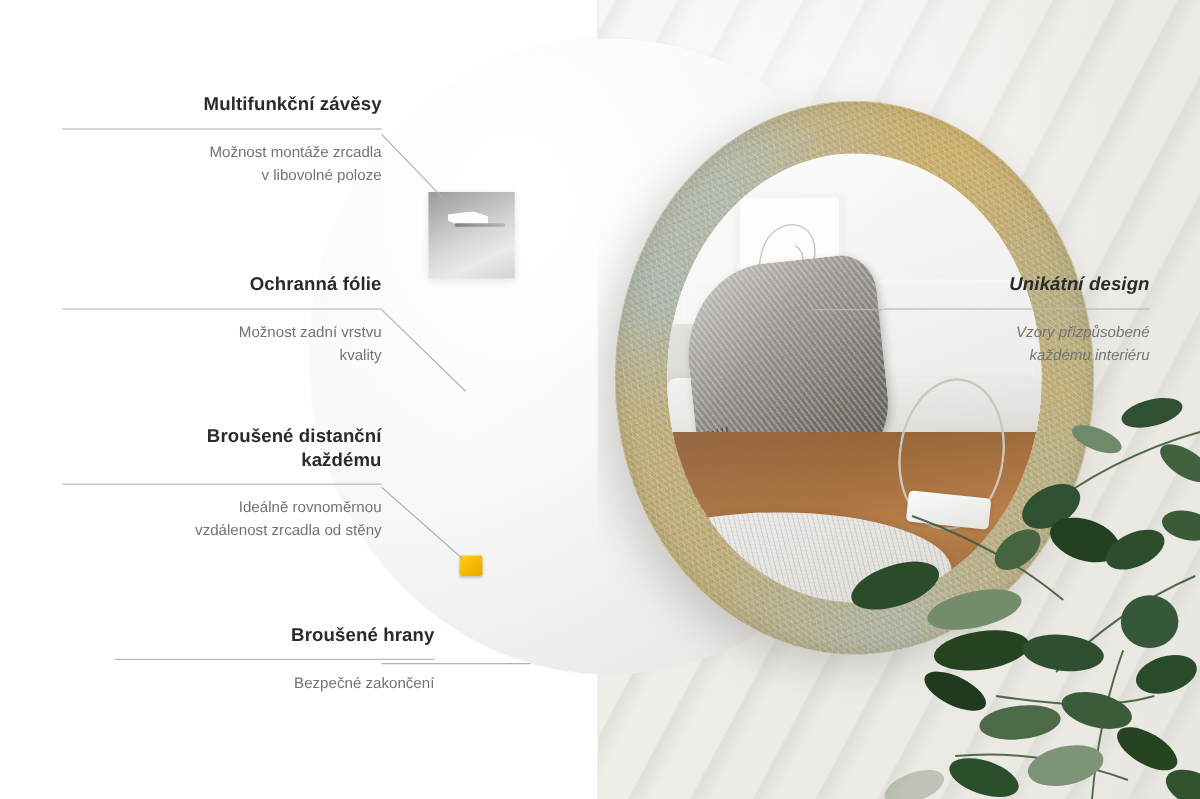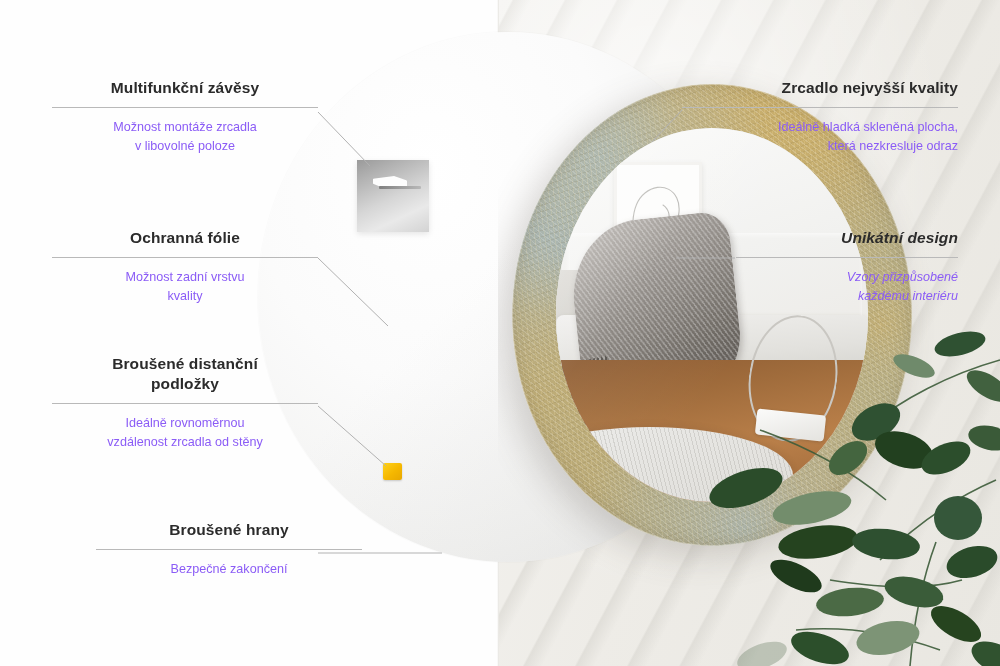--- a/index.html
+++ b/index.html
@@ -156,24 +156,24 @@
   .plant{position:absolute;left:700px;top:330px;width:300px;height:336px;overflow:hidden;}
   .plant svg{display:block;}
 
   
   .callout{position:absolute;}
   .callout h3{
     margin:0 0 9px 0;font-size:15.5px;font-weight:bold;color:#2b2b2b;line-height:1.28;
     letter-spacing:.1px;
   }
   .callout p{
-    margin:0;font-size:12.6px;color:#8b5cf6;line-height:1.5;font-weight:400;
+    margin:0;font-size:12.6px;color:#737373;line-height:1.5;font-weight:400;
   }
   .callout .rule{height:1px;background:#b9b9b9;margin-bottom:10px;}
-  .left-callout{text-align:center;}
+  .left-callout{text-align:right;}
   .right-callout{text-align:right;}
 
   
   .leads{position:absolute;left:0;top:0;width:1000px;height:666px;pointer-events:none;}
 </style>
 </head>
 <body>
 
 <div class="stage">
 
@@ -292,43 +292,35 @@
     <div class="rule"></div>
     <p>
       <span>Možnost zadní vrstvu</span><br>
       <span>kvality</span>
     </p>
   </div>
 
   <div class="callout left-callout" style="left:52px;top:354px;width:266px;">
     <h3>
       <span>Broušené distanční</span><br>
-      <span>podložky</span>
+      <span>každému</span>
     </h3>
     <div class="rule"></div>
     <p>
       <span>Ideálně rovnoměrnou</span><br>
       <span>vzdálenost zrcadla od stěny</span>
     </p>
   </div>
 
   <div class="callout left-callout" style="left:52px;top:520px;width:266px;margin-left:44px;">
     <h3>Broušené hrany</h3>
     <div class="rule"></div>
     <p>Bezpečné zakončení</p>
   </div>
 
-  <div class="callout right-callout" style="left:682px;top:78px;width:276px;">
-    <h3>Zrcadlo nejvyšší kvality</h3>
-    <div class="rule"></div>
-    <p>
-      <span>Ideálně hladká skleněná plocha,</span><br>
-      <span>která nezkresluje odraz</span>
-    </p>
-  </div>
 
   <div class="callout right-callout" style="left:736px;top:228px;width:222px;font-style:italic;">
     <h3>Unikátní design</h3>
     <div class="rule"></div>
     <p>
       <span>Vzory přizpůsobené</span><br>
       <span>každému interiéru</span>
     </p>
   </div>
 

